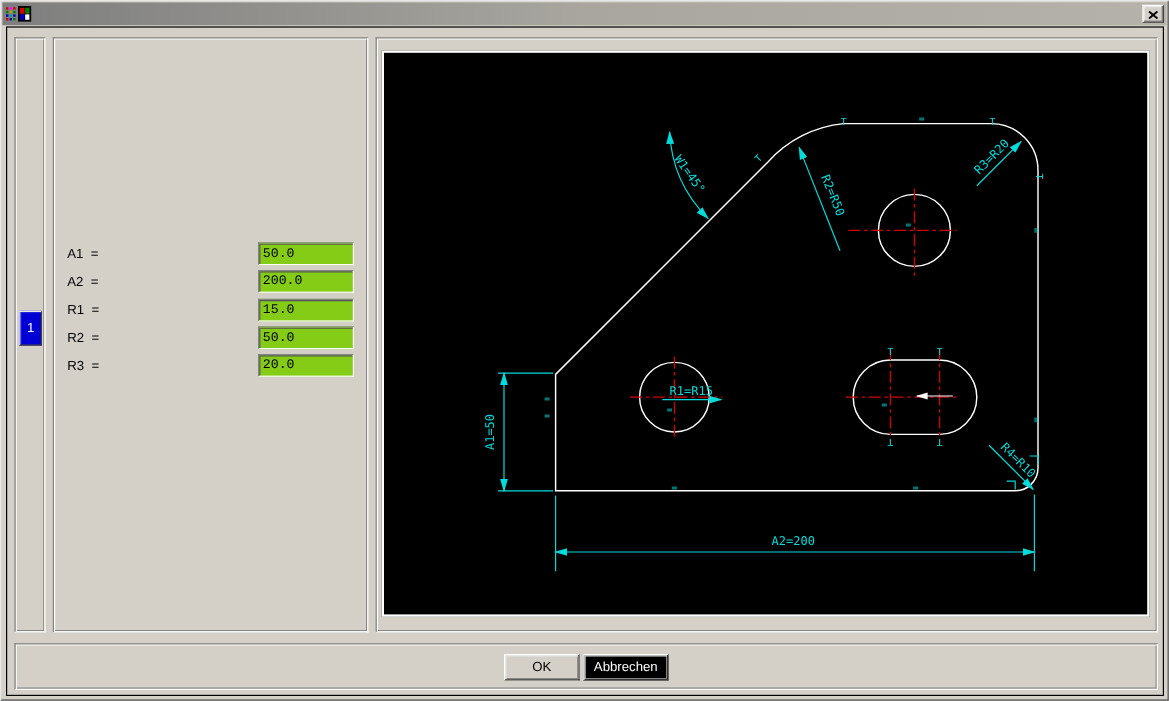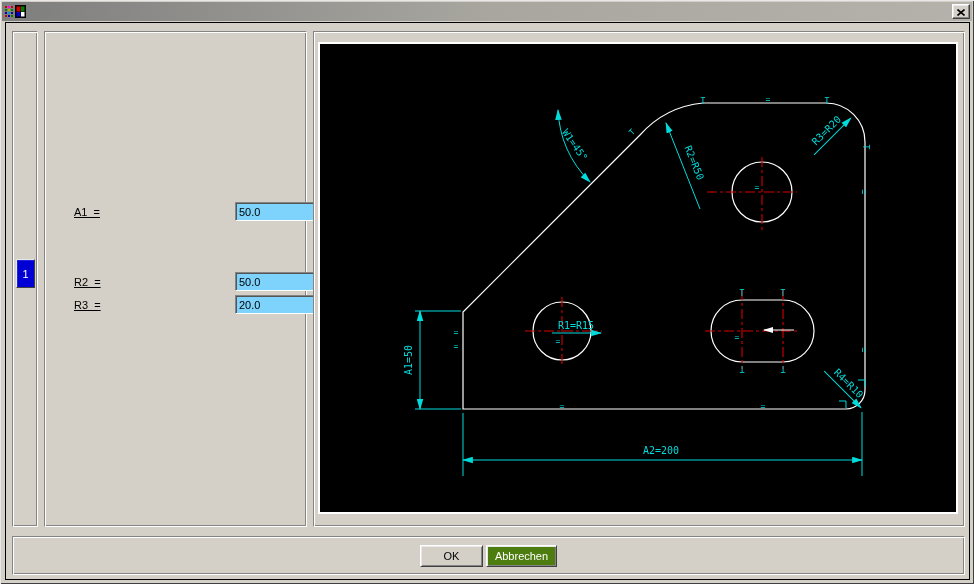--- a/index.html
+++ b/index.html
@@ -46,47 +46,47 @@
   .num-tab {
     position:absolute; left:3px; top:227px; width:17px; height:27px;
     background:#0000d4; color:#fff;
     border:1px solid; border-color:#e8e8e8 #404040 #404040 #e8e8e8;
     box-shadow: inset 1px 1px 0 #9fb9ff33;
     font-size:11px; display:flex; align-items:center; justify-content:center;
   }
   
   .row { position:absolute; left:0; width:100%; height:21px; }
   .row .lbl {
-    position:absolute; left:29px; top:0; height:21px; line-height:21px;
-    font-size:11px; color:#000; white-space:pre;text-decoration:underline;
+    position:absolute; left:11px; top:0; height:21px; line-height:21px;
+    font-size:11px; color:#000; white-space:pre;
   }
   .row .tb {
     position:absolute; left:170px; top:0; width:72px; height:15px;
-    background:#7dd3fc; color:#000;
+    background:#84cc16; color:#000;
     border:1px solid; border-color:#848484 #fff #fff #848484;
     box-shadow: inset 1px 1px 0 #555;
-    font-family:Liberation Sans, sans-serif; font-size:11px; padding:1px 3px;margin-left:20px;
+    font-family:Liberation Mono, monospace; font-size:11px; padding:1px 3px;
   }
   
   .canvas-frame {
     position:absolute; left:4px; top:10px; width:636px; height:468px;
     border:2px solid #fff; background:#000; overflow:hidden;
   }
   svg text { font-family:"DejaVu Sans Mono", monospace; }
   .cadtxt { fill:#00dcdc; font-size:10px; }
   .marktxt { fill:#00dcdc; font-size:8px; }
   
   .btn {
     height:22px; min-width:63px; font-family:"Liberation Sans", sans-serif; font-size:11px;
     background:#d4d0c8; color:#000;
     border:1px solid; border-color:#fff #404040 #404040 #fff;
     box-shadow: inset 1px 1px 0 #e8e8e8, inset -1px -1px 0 #848484;
     padding:0 8px;
   }
-  .btn.cancel { background:#4d7c0f; color:#fff; min-width:64px; }
+  .btn.cancel { background:#000000; color:#fff; min-width:64px; }
 </style>
 </head>
 <body>
 
 <div class="dialog">
 
   <div class="titlebar">
     <span class="app-icon">
       <svg width="22" height="15" viewBox="0 0 22 15">
         <rect x="0" y="2" width="2" height="2" fill="#d40000"></rect>
@@ -121,20 +121,28 @@
 
     <div class="etched panel-narrow">
       <div class="num-tab">1</div>
     </div>
 
     <div class="etched panel-form">
       <div class="row" style="top:170px">
         <span class="lbl">A1  =</span>
         <input class="tb" value="50.0" style="">
       </div>
+      <div class="row" style="top:193px">
+        <span class="lbl">A2  =</span>
+        <input class="tb" value="200.0" style="">
+      </div>
+      <div class="row" style="top:217px">
+        <span class="lbl">R1  =</span>
+        <input class="tb" value="15.0" style="">
+      </div>
       <div class="row" style="top:240px">
         <span class="lbl">R2  =</span>
         <input class="tb" value="50.0" style="">
       </div>
       <div class="row" style="top:263px">
         <span class="lbl">R3  =</span>
         <input class="tb" value="20.0" style="">
       </div>
     </div>
 

